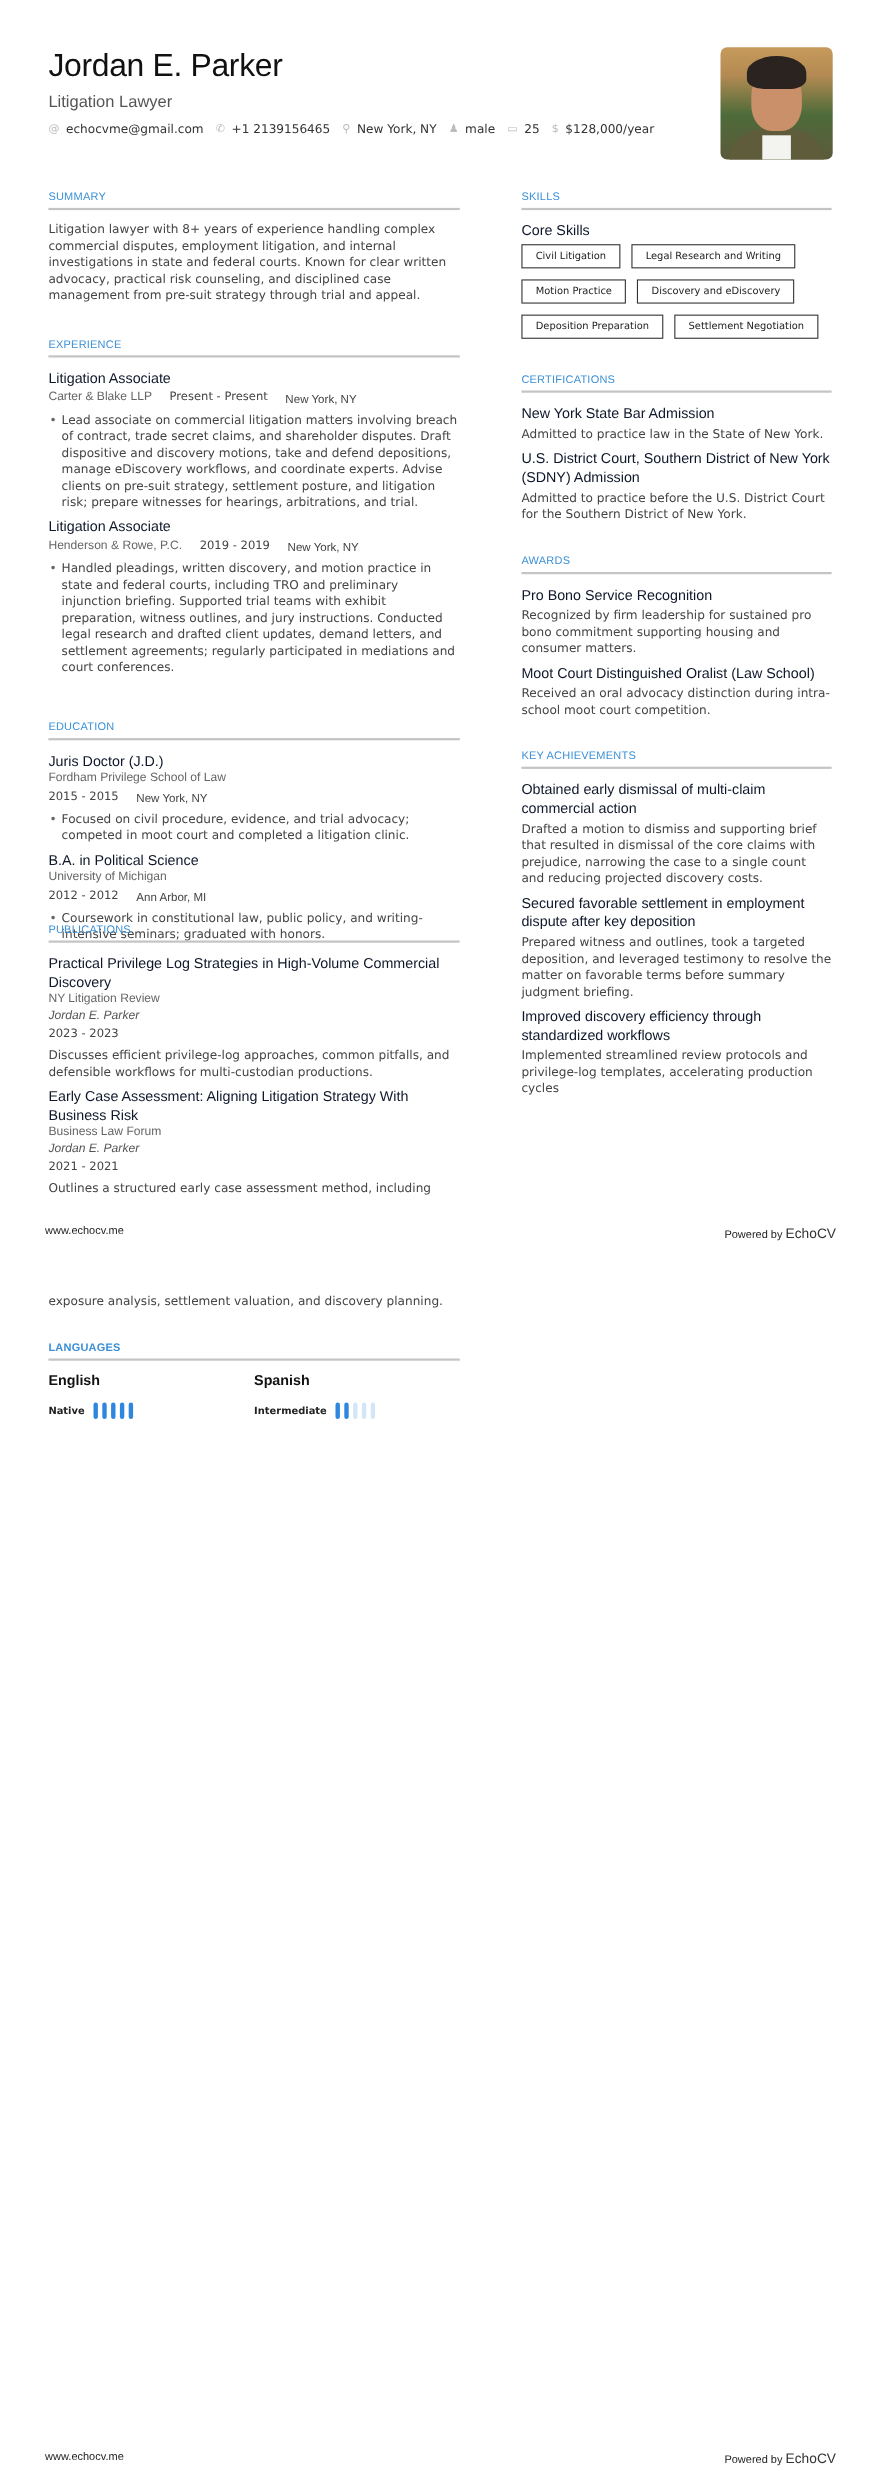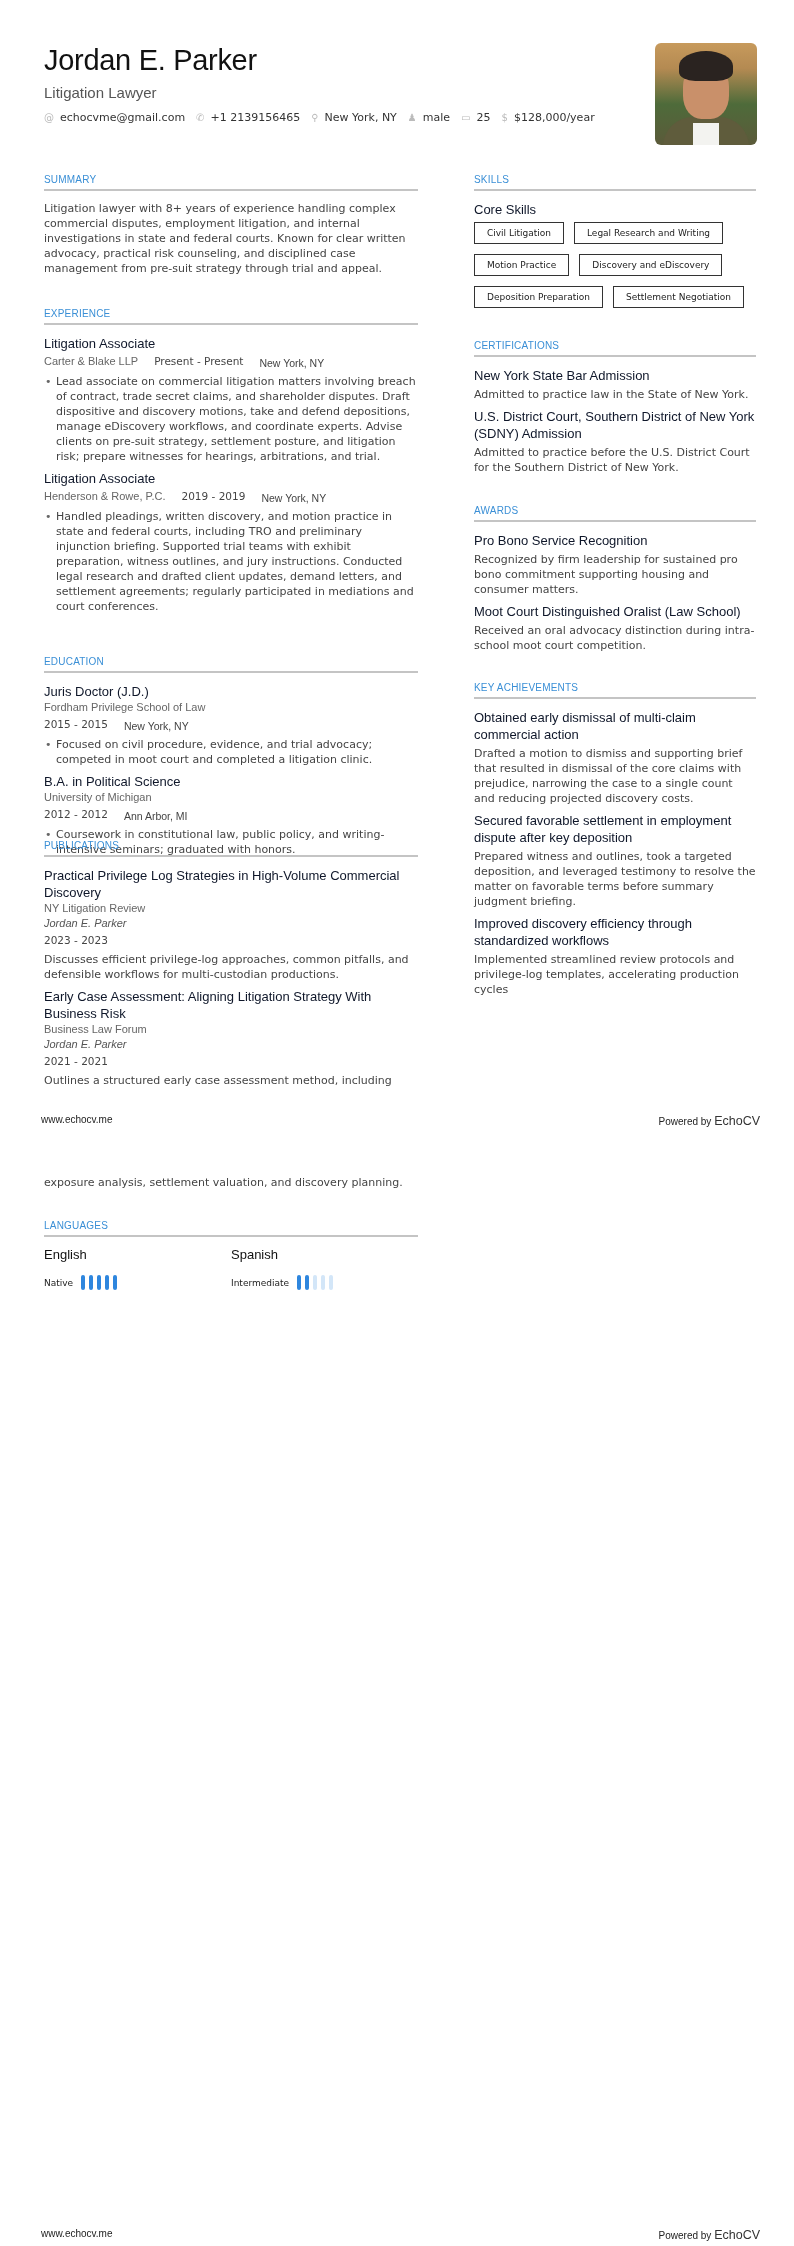--- a/index.html
+++ b/index.html
@@ -213,21 +213,21 @@
 
 <div class="footer" style="top:1114px;">
   <span>www.echocv.me</span>
   <span><span>Powered by </span><span class="brand">EchoCV</span></span>
 </div>
 
 <div class="col left" style="top:1175px;">
   <div class="para">exposure analysis, settlement valuation, and discovery planning.</div>
 </div>
 
-<div class="col left" style="top:1220px;">
+<div class="col left" style="top:1220px;font-weight:bold;">
   <div class="sec-h">LANGUAGES</div>
   <div class="lang-row">
     <div class="lang">
       <div class="lang-name">English</div>
       <div class="lang-level">
         <span>Native</span>
         <span class="bars">
           <i class="bar"></i>
             <i class="bar"></i>
             <i class="bar"></i>

